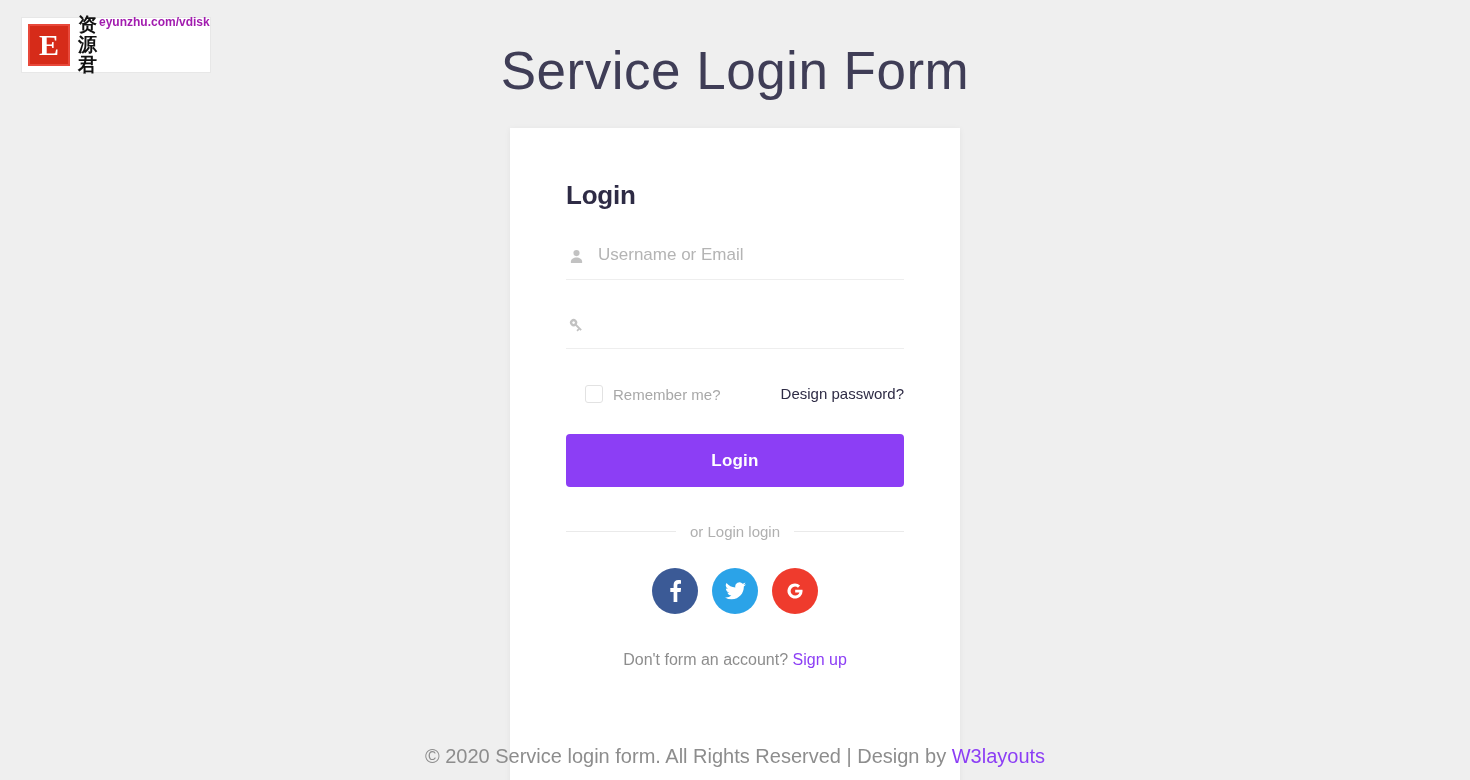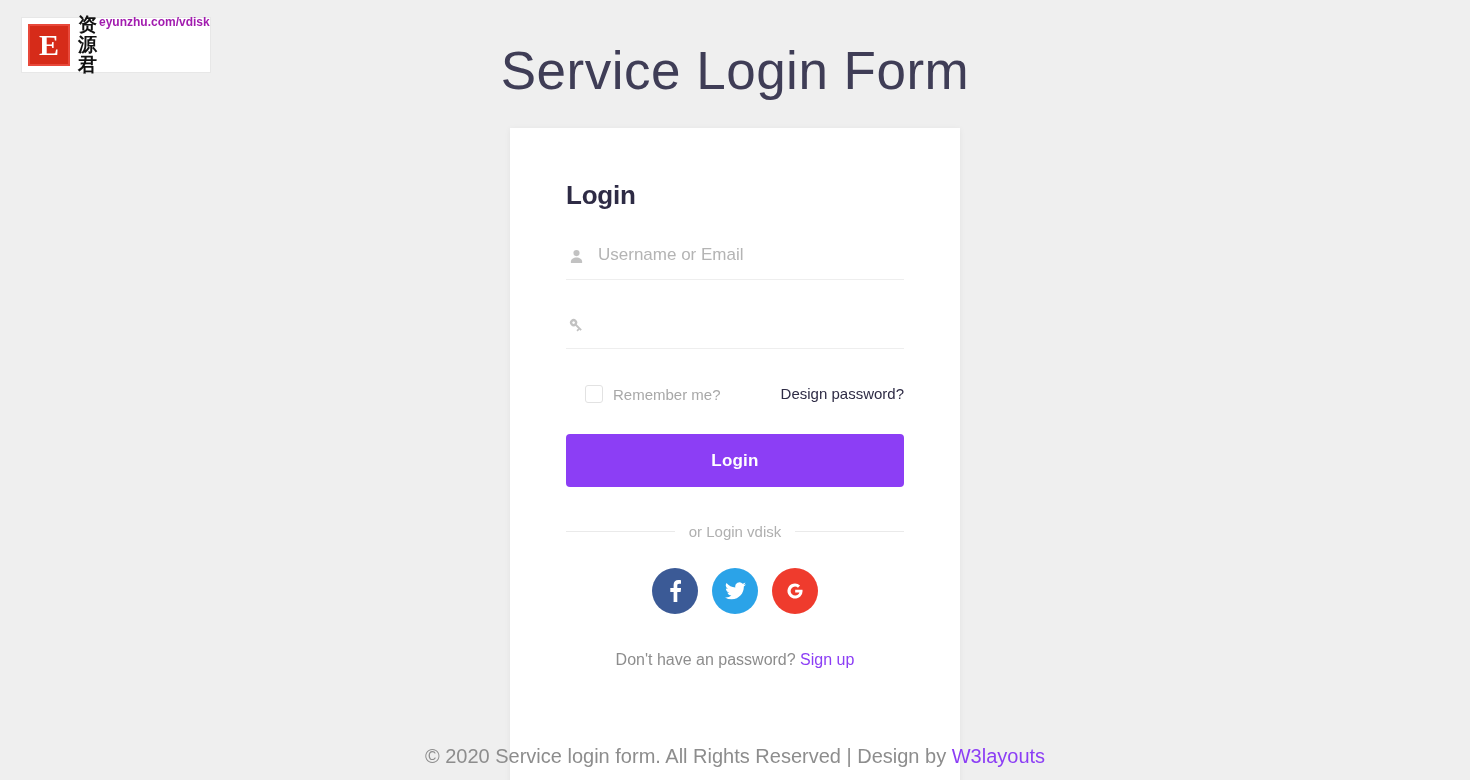--- a/index.html
+++ b/index.html
@@ -308,21 +308,21 @@
     </label>
     <a class="forgot" href="#">Design password?</a>
   </div>
 
   
   <button class="btn-login">Login</button>
 
   
   <div class="divider">
     <span class="line"></span>
-    <span class="label">or Login vdisk</span>
+    <span class="label">or Login login</span>
     <span class="line"></span>
   </div>
 
   
   <div class="socials">
     <a class="social fb" href="#">
       <svg width="11" height="22" viewBox="0 0 11 22" fill="#ffffff" aria-hidden="true">
         <path d="M7.3 22V12h3.3l.5-3.9H7.3V5.6c0-1.1.3-1.9 1.9-1.9h2V.2C10.9.1 9.7 0 8.3 0 5.5 0 3.6 1.7 3.6 4.9v3.2H.3V12h3.3v10h3.7z"></path>
       </svg>
     </a>
@@ -333,20 +333,20 @@
     </a>
     <a class="social gg" href="#">
       <svg width="18" height="18" viewBox="0 0 20 20" fill="#ffffff" aria-hidden="true">
         <path d="M10 1.6a8.4 8.4 0 1 0 5.9 14.4A8.1 8.1 0 0 0 18.4 10c0-.6 0-1-.1-1.5h-8.1v3.1h4.7a4 4 0 0 1-1.8 2.6 4.9 4.9 0 0 1-2.8.8A5 5 0 0 1 10 5a4.7 4.7 0 0 1 3.3 1.3l2.3-2.3A8.2 8.2 0 0 0 10 1.6z"></path>
       </svg>
     </a>
   </div>
 
   
   <div class="signup">
-    <span>Don't have an password? </span><a href="#">Sign up</a>
+    <span>Don't form an account? </span><a href="#">Sign up</a>
   </div>
 
 </div>
 
 <div class="footer">
   <span>© 2020 Service login form. All Rights Reserved | Design by </span><a href="#">W3layouts</a>
 </div>
 
 </body></html>

